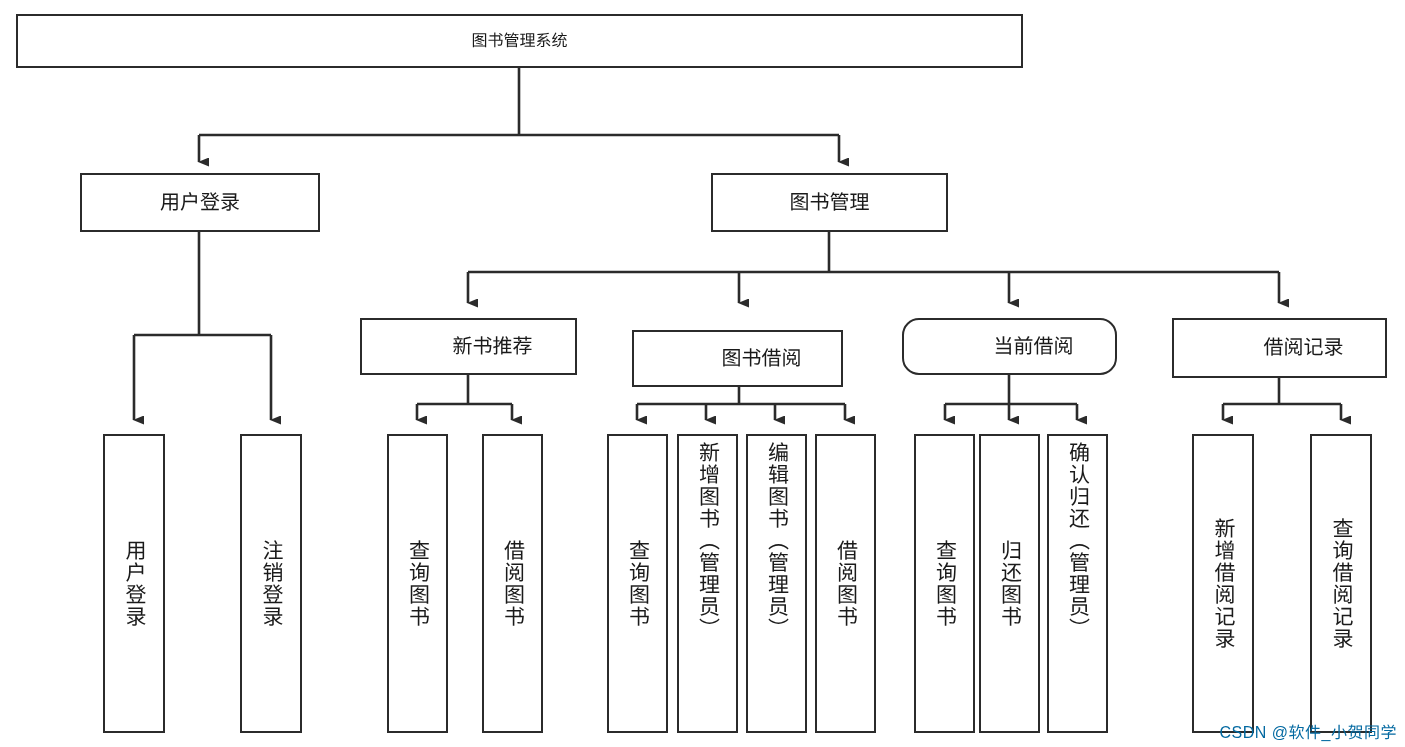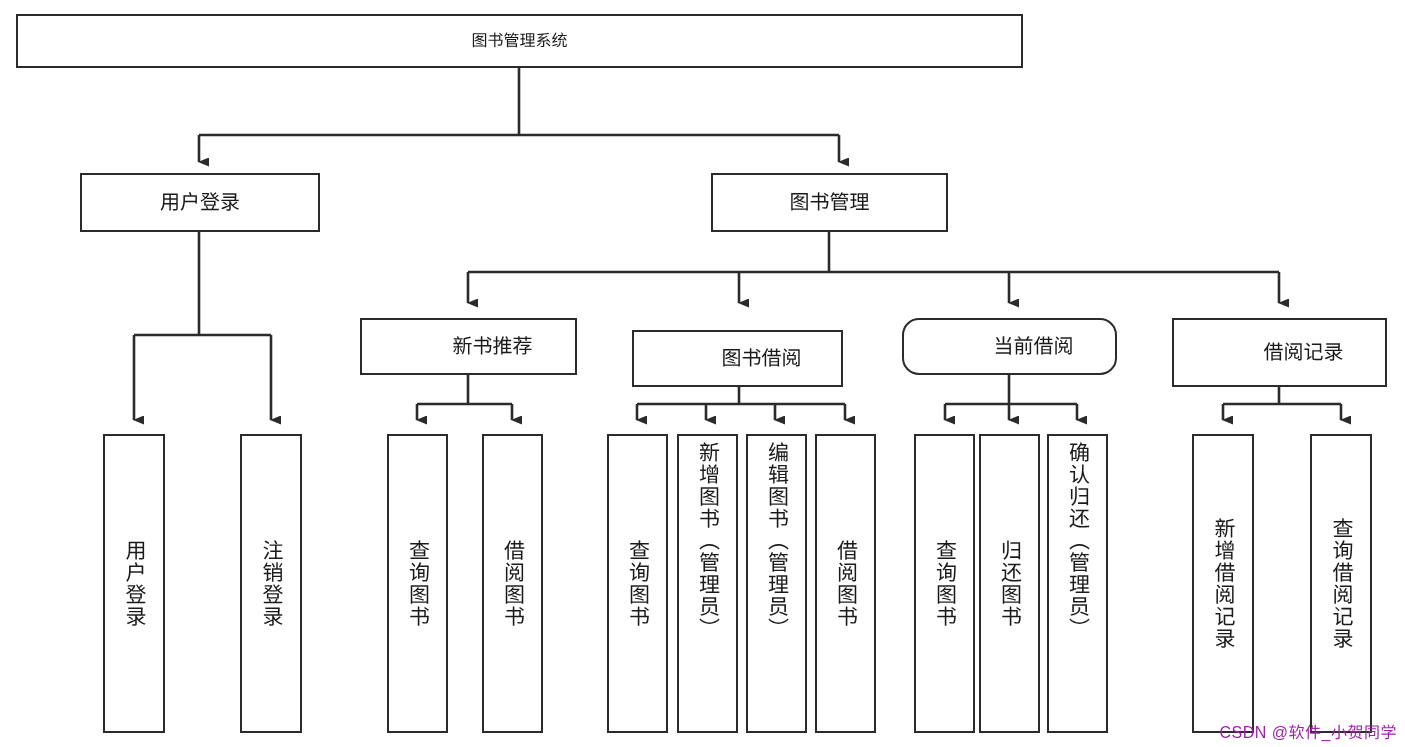--- a/index.html
+++ b/index.html
@@ -71,21 +71,21 @@
     align-items: flex-start;
   }
   .leaf-mid {
     align-items: center;
   }
   #watermark {
     position: absolute;
     right: 8px;
     bottom: 4px;
     font-size: 16px;
-    color: #a21caf;
+    color: #0369a1;
     letter-spacing: 0.5px;
     z-index: 5;
     white-space: nowrap;
   }
 </style>
 </head>
 <body>
 
 <div id="diagram-canvas">
 
@@ -158,21 +158,21 @@
   </div>
 
   <div class="node level-3" style="left:632px; top:318px; width:211px; height:57px;margin-top:12px;">
     <span class="node-label">图书借阅</span>
   </div>
 
   <div class="node level-3" style="left:902px; top:318px; width:215px; height:57px;border-radius:17px;">
     <span class="node-label">当前借阅</span>
   </div>
 
-  <div class="node level-3" style="left:1172px; top:318px; width:215px; height:69px;">
+  <div class="node level-3" style="left:1172px; top:318px; width:215px; height:60px;">
     <span class="node-label">借阅记录</span>
   </div>
 
   <div class="node level-4 leaf-mid" style="left:103px; top:434px; width:62px; height:299px;">
     <span class="node-label">用户登录</span>
   </div>
 
   <div class="node level-4 leaf-mid" style="left:240px; top:434px; width:62px; height:299px;">
     <span class="node-label">注销登录</span>
   </div>

